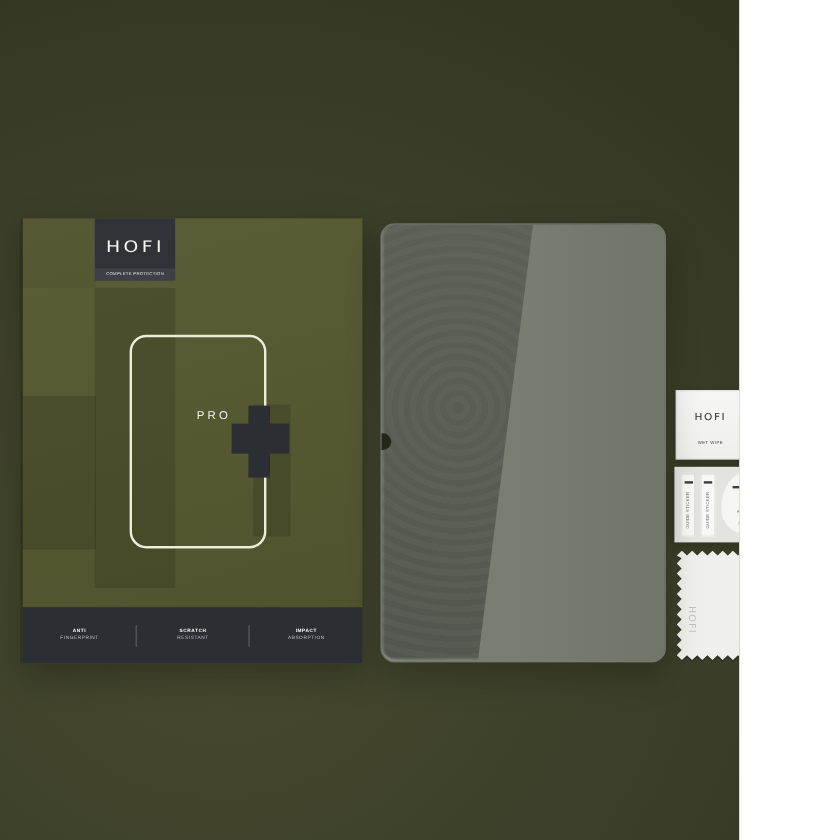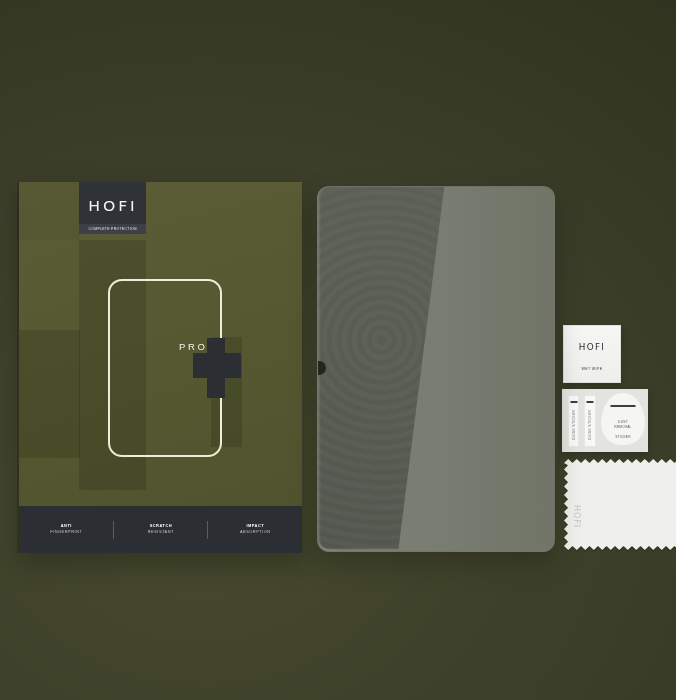--- a/index.html
+++ b/index.html
@@ -1,19 +1,19 @@
 <!DOCTYPE html>
 <html><head>
 <meta charset="utf-8">
 <title>HOFI Glass Pro+ Product Shot</title>
 <style>
   html,body{margin:0;padding:0;}
   body{font-family:"Liberation Sans", sans-serif;}
   .stage{
-    position:relative;width:676px;height:700px;overflow:hidden;
+    position:relative;width:616px;height:700px;overflow:hidden;
     background:radial-gradient(130% 105% at 30% 72%, #474a2e 0%, #3c3f29 45%, #31341f 85%, #2c2f1d 100%);
   }
   
   .box{
     position:absolute;left:19px;top:182px;width:283px;height:371px;
     background:linear-gradient(165deg,#5b5d37 0%,#555731 55%,#50522e 100%);
     box-shadow:0 10px 26px rgba(0,0,0,0.28), -2px 0 0 rgba(0,0,0,0.15);
   }
   .tile{position:absolute;background:rgba(10,12,0,0.15);}
   .tile-top-left{left:0;top:0;width:61px;height:58px;background:rgba(10,12,0,0.05);}
@@ -35,21 +35,21 @@
   }
   .logo-sub span{font-size:6px;color:#e9e9e7;letter-spacing:0.08em;transform:scale(0.58);white-space:nowrap;}
   .tablet-outline{
     position:absolute;left:89px;top:97px;width:110px;height:174px;
     border:2px solid #efecd9;border-radius:14px;z-index:2;
   }
   .plus-icon{position:absolute;z-index:3;}
   .plus-icon .vbar{position:absolute;left:188px;top:156px;width:18px;height:60px;background:#2b2e33;}
   .plus-icon .hbar{position:absolute;left:174px;top:171px;width:48px;height:25px;background:#2b2e33;}
   .pro-label{
-    position:absolute;left:160px;top:159px;z-index:3;
+    position:absolute;left:145px;top:159px;z-index:3;
     color:#f2f2ee;font-size:9.5px;letter-spacing:0.28em;font-weight:400;
   }
   .features-bar{
     position:absolute;left:0;bottom:0;width:283px;height:47px;background:#2b2e33;
     display:flex;align-items:center;z-index:4;
   }
   .feature{flex:1;display:flex;align-items:center;justify-content:center;text-align:center;}
   .feature-inner{transform:scale(0.66);line-height:1.55;white-space:nowrap;}
   .f-top{font-size:6px;font-weight:700;color:#ffffff;letter-spacing:0.12em;}
   .f-sub{font-size:6px;color:#c2c6cb;letter-spacing:0.12em;}

